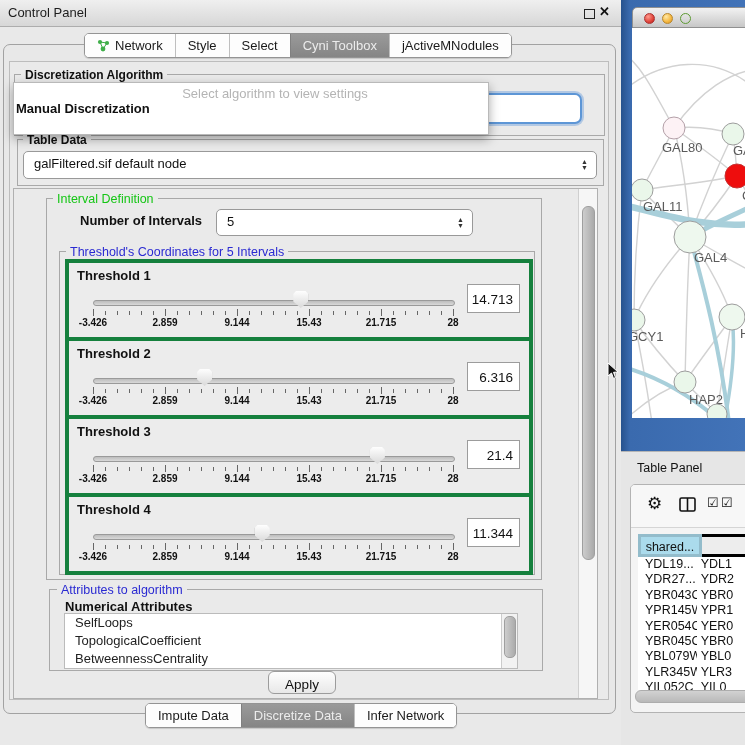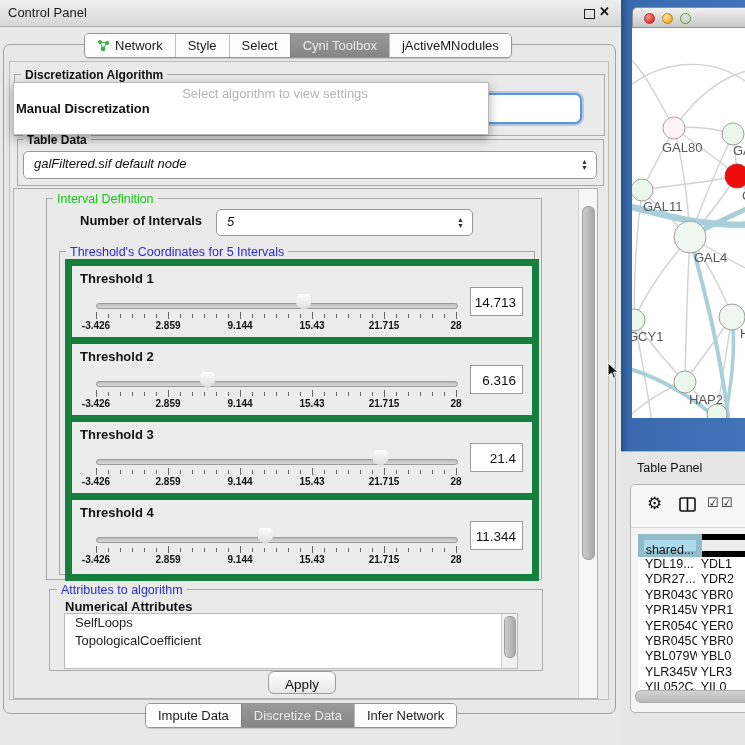--- a/index.html
+++ b/index.html
@@ -28,21 +28,21 @@
   .seg-item .t-icon{margin-right:5px;display:inline-flex;}
 
   
   .groupbox{position:absolute;border:1px solid #a9a9a9;}
   .gb-label{position:absolute;font-size:12px;background:#eaeaea;padding:0 4px;white-space:nowrap;z-index:2;}
   .gb-black{font-weight:bold;color:#111;}
   .gb-green{color:#14c614;font-size:12.5px;}
   .gb-blue{color:#2a2ad2;font-size:12.5px;}
 
   .combo{position:absolute;background:#fff;border:1px solid #999;border-radius:5px;}
-  .combo .cb-text{position:absolute;left:10px;top:0;line-height:24px;font-size:13px;color:#111;font-style:italic;}
+  .combo .cb-text{position:absolute;left:10px;top:0;line-height:24px;font-size:13px;color:#111;}
   .stepper{position:absolute;right:8px;top:50%;transform:translateY(-50%);display:flex;flex-direction:column;
     align-items:center;font-size:7px;line-height:6px;color:#333;}
 
   
   .alg-combo{position:absolute;left:20px;top:93px;width:558px;height:27px;background:#fff;
     border:2px solid #5d96d6;border-radius:7px;box-shadow:0 0 0 2px rgba(110,160,220,.45);z-index:3;}
 
   
   .popup{position:absolute;left:13px;top:82px;width:474px;height:51px;background:#fff;
     border:1px solid #b9b9b9;box-shadow:0 4px 10px rgba(0,0,0,.35);z-index:10;}
@@ -50,21 +50,21 @@
   .popup-item{position:absolute;left:2px;font-size:13px;color:#111;white-space:nowrap;}
   .popup-item.b{font-weight:bold;}
 
   
   .scrollpane{position:absolute;left:13px;top:188px;width:583px;height:509px;border:1px solid #b0b0b0;background:#eaeaea;overflow:hidden;}
   .vscroll{position:absolute;left:564px;top:0;width:18px;height:509px;background:#f6f6f6;border-left:1px solid #cfcfcf;}
   .vthumb{position:absolute;left:3px;top:17px;width:11px;height:352px;border-radius:6px;
     background:linear-gradient(90deg,#cdcdcd,#aaaaaa);border:1px solid #9f9f9f;}
 
   
-  .th-panel{position:absolute;left:6px;width:460px;height:74px;border:7px solid #15803d;background:#ececec;}
+  .th-panel{position:absolute;left:6px;width:460px;height:74px;border:4px solid #15803d;background:#ececec;}
   .th-label{position:absolute;left:8px;top:5px;font-weight:bold;font-size:13px;color:#111;}
   .th-track{position:absolute;left:24px;top:37px;width:360px;height:4px;border:1px solid #9a9a9a;border-radius:3px;
     background:linear-gradient(#bdbdbd,#d9d9d9);}
   .th-thumb{position:absolute;top:28px;width:15px;height:17px;
     background:linear-gradient(#fefefe,#d9d9d9);
     clip-path:polygon(50% 100%,0 62%,0 18%,18% 0,82% 0,100% 18%,100% 62%);
     filter:drop-shadow(0 0 1px #777);}
   .th-ticks{position:absolute;left:24px;top:46px;width:361px;height:8px;}
   .tick{position:absolute;width:1px;background:#666;}
   .tick.minor{height:4px;top:2px;}
@@ -94,21 +94,21 @@
   .tl.green{left:47px;background:radial-gradient(circle at 35% 30%,#d2f5b0,#7ed044 60%,#56a62b;);border:1px solid #5d9a33;}
   .net-canvas{position:absolute;left:632px;top:28px;width:120px;height:390px;background:#fff;overflow:hidden;}
 
   
   .rb-bg{position:absolute;left:621px;top:451px;width:124px;height:294px;background:#e6e6e6;border-top:1px solid #b5b5b5;}
   .tp-title{position:absolute;left:637px;top:461px;font-size:12.5px;color:#111;}
   .tpanel{position:absolute;left:630px;top:484px;width:124px;height:229px;background:#f4f4f4;
     border:1px solid #b3b3b3;border-radius:5px;box-sizing:border-box;overflow:hidden;}
   .tp-toolbar{position:absolute;left:0;top:0;width:100%;height:42px;background:#f7f7f7;border-bottom:1px solid #d5d5d5;}
   .tp-head{position:absolute;left:7px;top:49px;height:23px;display:flex;}
-  .tp-hcell{box-sizing:border-box;border:6px solid #000000;font-size:12.5px;line-height:21px;text-align:center;color:#111;}
+  .tp-hcell{box-sizing:border-box;border:3px solid #000000;font-size:12.5px;line-height:21px;text-align:center;color:#111;}
   .tp-hcell.c1{width:64px;background:#abdbec;border-color:#93bccb;}
   .tp-hcell.c2{width:60px;background:#ededed;border-left:none;text-align:right;padding-right:2px;}
   .tp-rows{position:absolute;left:7px;top:72px;width:117px;height:133px;background:#fff;overflow:hidden;}
   .tp-row{display:flex;height:15.4px;font-size:12.5px;color:#111;}
   .tp-row .c1{width:64px;padding-left:7px;box-sizing:border-box;white-space:nowrap;overflow:hidden;}
   .tp-row .c2{width:60px;padding-left:4px;white-space:nowrap;overflow:hidden;}
   .hscroll{position:absolute;left:4px;top:205px;width:116px;height:11px;border-radius:6px;
     background:linear-gradient(#d2d2d2,#b9b9b9);border:1px solid #adadad;}
 
   .cursor{position:absolute;left:607px;top:362px;z-index:20;}
@@ -373,20 +373,21 @@
 
       <div class="groupbox" style="left:35px;top:400px;width:492px;height:80px;"></div>
       <span class="gb-label gb-blue" style="left:43px;top:394px;">Attributes to algorithm</span>
       <span class="gb-label gb-black" style="left:47px;top:410px;background:transparent;font-size:13px;">Numerical Attributes</span>
       <div class="attr-list" id="attr-list" style="left:50px;top:424px;width:452px;height:54px;">
         <div class="list-scroll">
             <div class="list-thumb"></div>
           </div>
       <div class="attr-item">SelfLoops</div>
           <div class="attr-item">TopologicalCoefficient</div>
+          <div class="attr-item">BetweennessCentrality</div>
         </div>
 
       <button class="apply-btn" style="left:254px;top:482px;">Apply</button>
 
       <div class="vscroll">
         <div class="vthumb"></div>
       </div>
     </div>
 
     <div class="popup">

